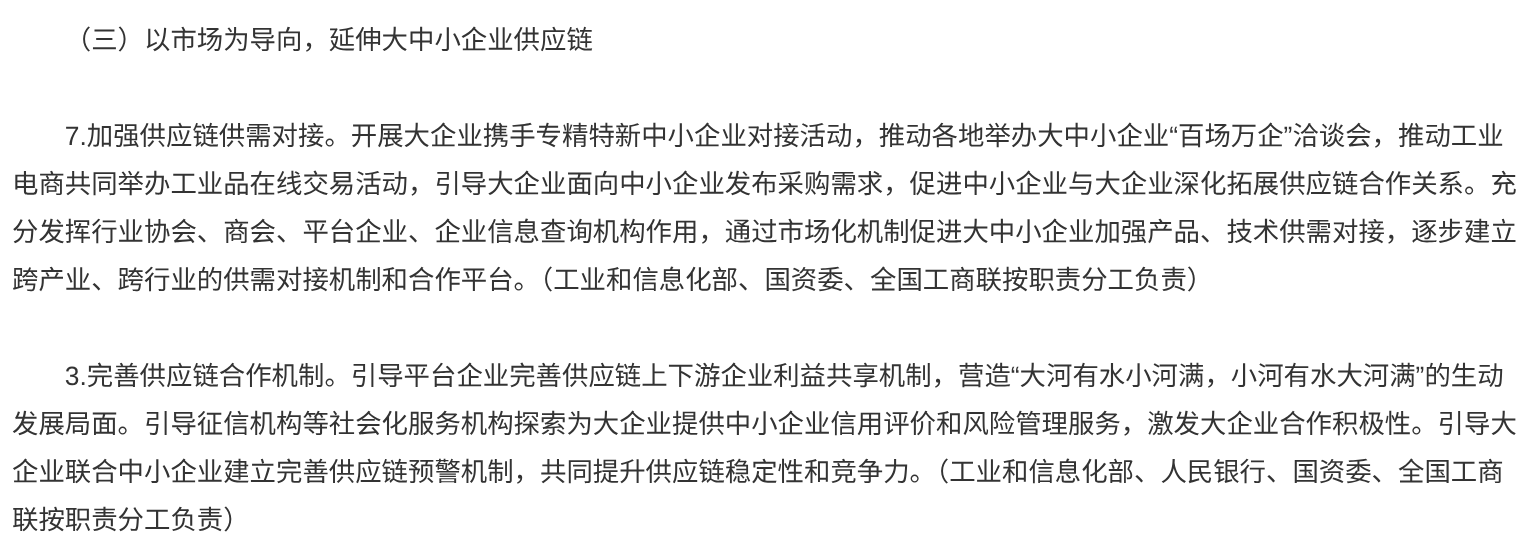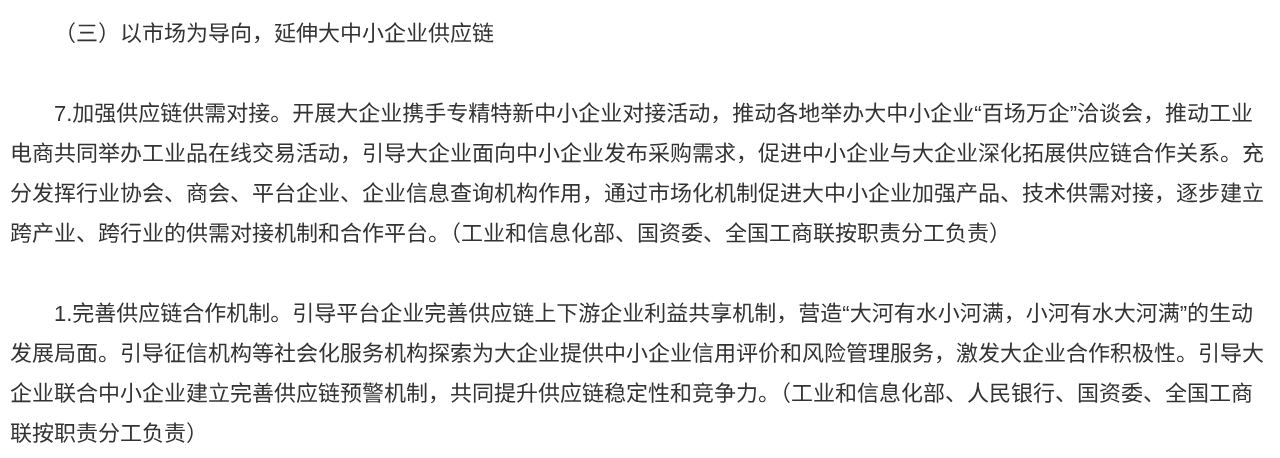--- a/index.html
+++ b/index.html
@@ -36,14 +36,14 @@
     }
   </style>
 </head>
 <body>
 
 <main class="doc-page">
   <h3 class="doc-heading">（三）以市场为导向，延伸大中小企业供应链</h3>
 
   <p class="doc-para">7.加强供应链供需对接。开展大企业携手专精特新中小企业对接活动，推动各地举办大中小企业“百场万企”洽谈会，推动工业电商共同举办工业品在线交易活动，引导大企业面向中小企业发布采购需求，促进中小企业与大企业深化拓展供应链合作关系。充分发挥行业协会、商会、平台企业、企业信息查询机构作用，通过市场化机制促进大中小企业加强产品、技术供需对接，逐步建立跨产业、跨行业的供需对接机制和合作平台。（工业和信息化部、国资委、全国工商联按职责分工负责）</p>
 
-  <p class="doc-para">1.完善供应链合作机制。引导平台企业完善供应链上下游企业利益共享机制，营造“大河有水小河满，小河有水大河满”的生动发展局面。引导征信机构等社会化服务机构探索为大企业提供中小企业信用评价和风险管理服务，激发大企业合作积极性。引导大企业联合中小企业建立完善供应链预警机制，共同提升供应链稳定性和竞争力。（工业和信息化部、人民银行、国资委、全国工商联按职责分工负责）</p>
+  <p class="doc-para">3.完善供应链合作机制。引导平台企业完善供应链上下游企业利益共享机制，营造“大河有水小河满，小河有水大河满”的生动发展局面。引导征信机构等社会化服务机构探索为大企业提供中小企业信用评价和风险管理服务，激发大企业合作积极性。引导大企业联合中小企业建立完善供应链预警机制，共同提升供应链稳定性和竞争力。（工业和信息化部、人民银行、国资委、全国工商联按职责分工负责）</p>
 </main>
 
 </body></html>

